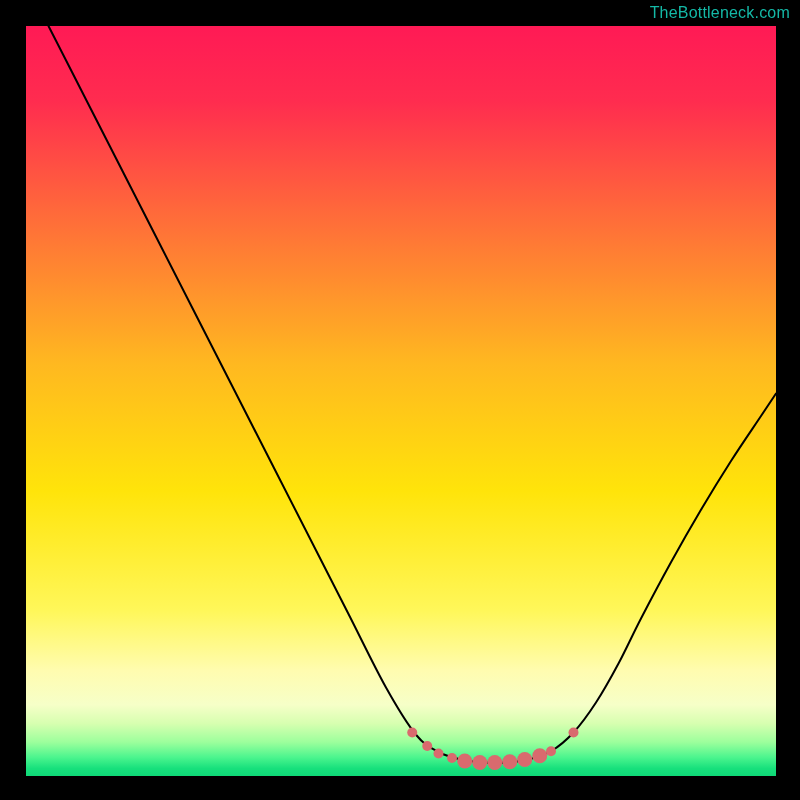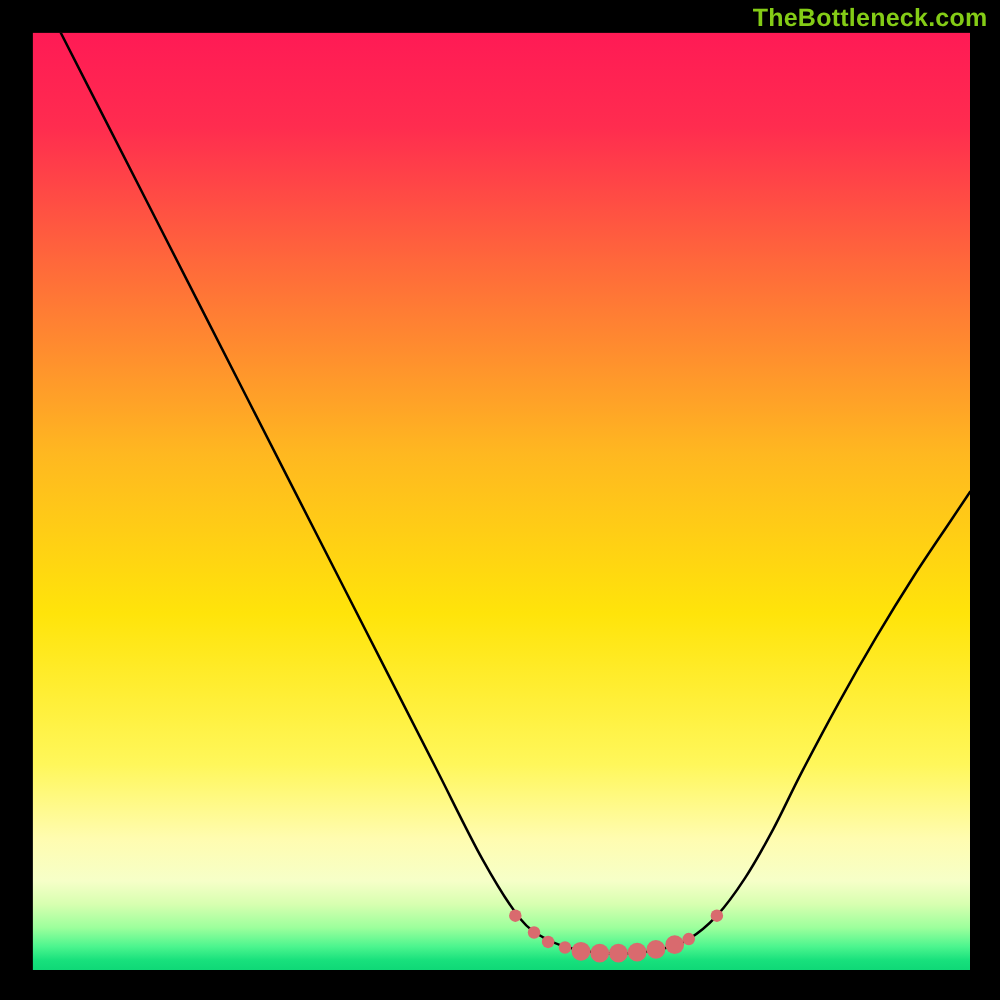--- a/index.html
+++ b/index.html
@@ -22,23 +22,23 @@
     left: 26px;
     top: 26px;
     width: 750px;
     height: 750px;
     overflow: hidden;
   }
   .watermark {
     position: absolute;
     top: 4px;
     right: 10px;
-    color: #84cc16;
-    font-size: 20px;
-    font-weight: 700;
+    color: #14b8a6;
+    font-size: 16px;
+    font-weight: 400;
     letter-spacing: 0.2px;
   }
   svg { display: block; }
 </style>
 </head>
 <body>
 
 <div class="stage">
 
   <div class="watermark">TheBottleneck.com</div>

